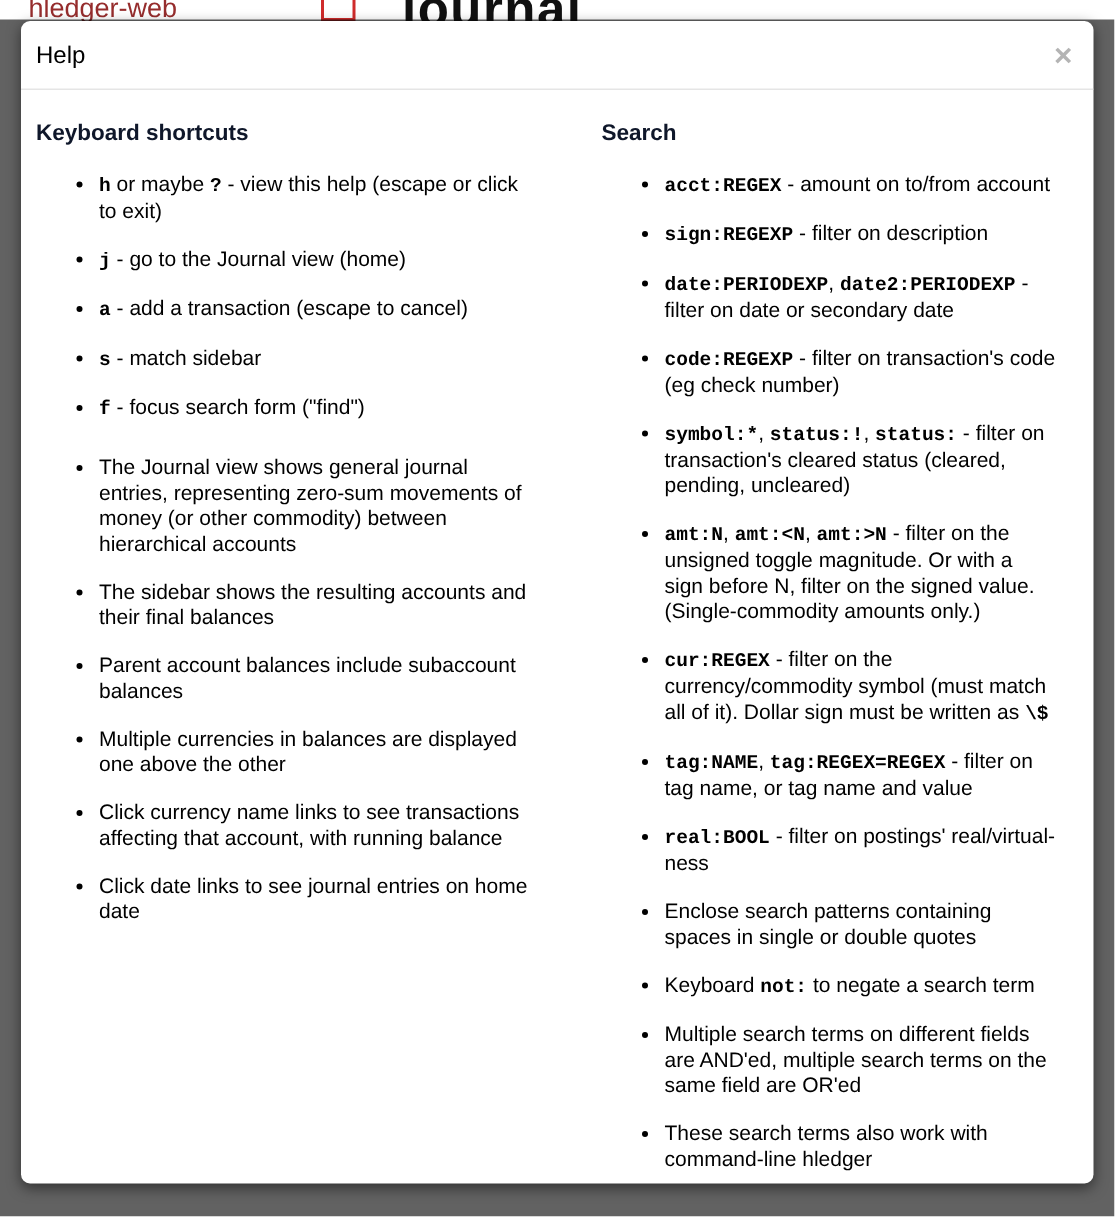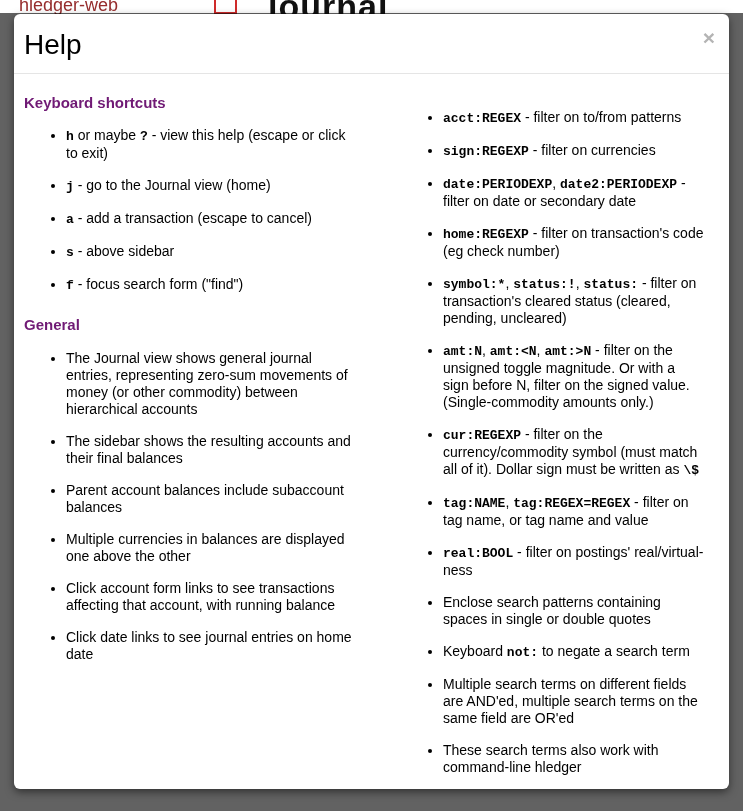--- a/index.html
+++ b/index.html
@@ -42,38 +42,38 @@
     background: #fff; border-radius: 6px;
     box-shadow: 0 3px 9px rgba(0,0,0,0.5);
     overflow: hidden;
   }
   .modal-header {
     position: relative;
     padding: 15px 14px 12px 10px;
     border-bottom: 1px solid #e5e5e5;
   }
   .modal-title {
-    margin: 0; font-size: 28px; font-weight: 500; line-height: 1.15; color: #000;
+    margin: 0; font-size: 16px; font-weight: 500; line-height: 1.15; color: #000;
   }
   .close-button {
     position: absolute; right: 14px; top: 13px;
     border: 0; background: none; padding: 0;
     font-size: 21px; font-weight: bold; color: #b4b4b4;
     line-height: 1; cursor: pointer;
     font-family: "Liberation Sans", sans-serif;
   }
   .modal-body {
     display: flex;
     padding: 20px 10px 10px 10px;
   }
   .col-left  { width: 346px; flex: none; padding-right: 12px; }
   .col-right { flex: 1; padding-left: 19px; }
 
   .section-heading {
-    font-size: 15px; font-weight: bold; margin: 16px 0; line-height: 1.15; color: #701a75;
+    font-size: 15px; font-weight: bold; margin: 16px 0; line-height: 1.15; color: #0f172a;
   }
   .col-left > .section-heading:first-child,
   .col-right > .section-heading:first-child { margin-top: 0; }
 
   .help-list {
     margin: 0 0 22px 0; padding-left: 27px; list-style: disc;
   }
   .help-list li { line-height: 17px; margin: 15px; }
 
   code {
@@ -98,42 +98,42 @@
     <button class="close-button">×</button>
     <h4 class="modal-title">Help</h4>
   </div>
   <div class="modal-body">
     <div class="col col-left">
         <h4 class="section-heading">Keyboard shortcuts</h4>
         <ul class="help-list">
           <li><code>h</code><span> or maybe </span><code>?</code><span> - view this help (escape or click to exit)</span></li>
           <li><code>j</code><span> - go to the Journal view (home)</span></li>
           <li><code>a</code><span> - add a transaction (escape to cancel)</span></li>
-          <li><code>s</code><span> - above sidebar</span></li>
+          <li><code>s</code><span> - match sidebar</span></li>
           <li><code>f</code><span> - focus search form ("find")</span></li>
         </ul>
-        <h4 class="section-heading">General</h4>
         <ul class="help-list">
           <li><span>The Journal view shows general journal entries, representing zero-sum movements of money (or other commodity) between hierarchical accounts</span></li>
           <li><span>The sidebar shows the resulting accounts and their final balances</span></li>
           <li><span>Parent account balances include subaccount balances</span></li>
           <li><span>Multiple currencies in balances are displayed one above the other</span></li>
-          <li><span>Click account form links to see transactions affecting that account, with running balance</span></li>
+          <li><span>Click currency name links to see transactions affecting that account, with running balance</span></li>
           <li><span>Click date links to see journal entries on home date</span></li>
         </ul>
       </div>
     <div class="col col-right">
+        <h4 class="section-heading">Search</h4>
         <ul class="help-list">
-          <li><code>acct:REGEX</code><span> - filter on to/from patterns</span></li>
-          <li><code>sign:REGEXP</code><span> - filter on currencies</span></li>
+          <li><code>acct:REGEX</code><span> - amount on to/from account</span></li>
+          <li><code>sign:REGEXP</code><span> - filter on description</span></li>
           <li><code>date:PERIODEXP</code><span>, </span><code>date2:PERIODEXP</code><span> - filter on date or secondary date</span></li>
-          <li><code>home:REGEXP</code><span> - filter on transaction's code (eg check number)</span></li>
+          <li><code>code:REGEXP</code><span> - filter on transaction's code (eg check number)</span></li>
           <li><code>symbol:*</code><span>, </span><code>status:!</code><span>, </span><code>status:</code><span> - filter on transaction's cleared status (cleared, pending, uncleared)</span></li>
           <li><code>amt:N</code><span>, </span><code>amt:&lt;N</code><span>, </span><code>amt:&gt;N</code><span> - filter on the unsigned toggle magnitude. Or with a sign before N, filter on the signed value. (Single-commodity amounts only.)</span></li>
-          <li><code>cur:REGEXP</code><span> - filter on the currency/commodity symbol (must match all of it). Dollar sign must be written as </span><code>\$</code></li>
+          <li><code>cur:REGEX</code><span> - filter on the currency/commodity symbol (must match all of it). Dollar sign must be written as </span><code>\$</code></li>
           <li><code>tag:NAME</code><span>, </span><code>tag:REGEX=REGEX</code><span> - filter on tag name, or tag name and value</span></li>
           <li><code>real:BOOL</code><span> - filter on postings' real/virtual-ness</span></li>
           <li><span>Enclose search patterns containing spaces in single or double quotes</span></li>
           <li><span>Keyboard </span><code>not:</code><span> to negate a search term</span></li>
           <li><span>Multiple search terms on different fields are AND'ed, multiple search terms on the same field are OR'ed</span></li>
           <li><span>These search terms also work with command-line hledger</span></li>
         </ul>
       </div>
   </div>
 </div>

